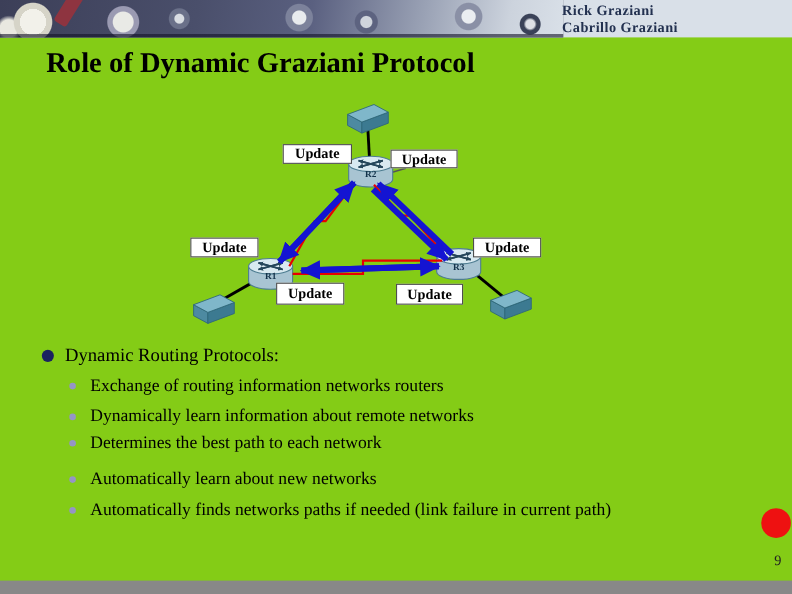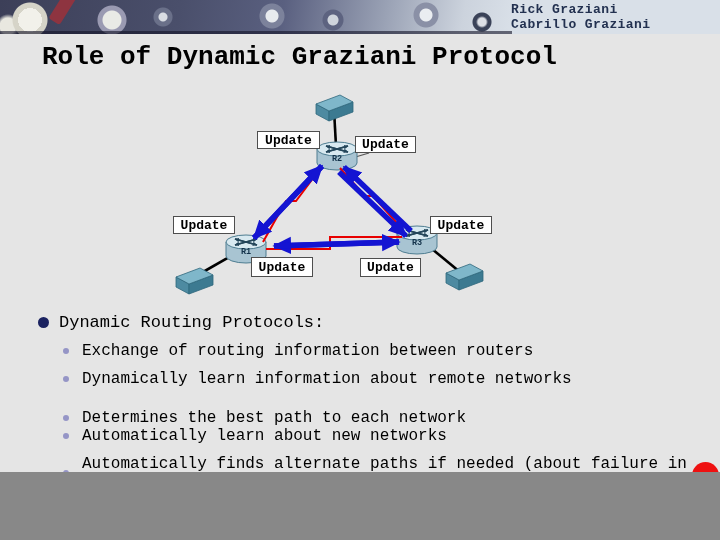--- a/index.html
+++ b/index.html
@@ -1,17 +1,17 @@
 <!DOCTYPE html>
 <html><head>
 <meta charset="utf-8">
 <style>
   html,body{margin:0;padding:0;background:#888;}
-  .slide{position:relative;width:720px;height:472px;background:#e5e5e5;overflow:hidden;
-         font-family:Liberation Mono, monospace;}
+  .slide{position:relative;width:720px;height:528px;background:#84cc16;overflow:hidden;
+         font-family:Liberation Serif, serif;}
 
   
   .header{position:absolute;left:0;top:0;width:720px;height:34px;background:#d9e0e8;}
   .header-photo{position:absolute;left:0;top:0;width:512px;height:34px;overflow:hidden;
     background-color:#464b66;
     background-image:
       linear-gradient(to top, rgba(18,18,38,.6) 0 3px, rgba(0,0,0,0) 3px),
       radial-gradient(circle at 30px 20px, #f2f1ea 0 12px, #d6d4c8 12px 17px, rgba(70,75,102,0) 18px),
       radial-gradient(circle at 8px 26px,  #e9e8e0 0 8px,  rgba(70,75,102,0) 12px),
       radial-gradient(circle at 112px 20px, #e9eae6 0 9px, #9a9ab2 10px 14px, rgba(70,75,102,0) 15px),
@@ -156,36 +156,36 @@
   <div class="update-label" style="left:360px;top:258px;width:61px;height:19px;">Update</div>
   <div class="update-label" style="left:430px;top:216px;width:62px;height:18px;">Update</div>
 
   <div class="bullets">
     <div class="b-row b-main" style="top:2px;">
       <span class="dot-main"></span>
       <span>Dynamic Routing Protocols:</span>
     </div>
     <div class="b-row b-sub" style="top:31px;">
       <span class="dot-sub"></span>
-      <span>Exchange of routing information between routers</span>
+      <span>Exchange of routing information networks routers</span>
     </div>
     <div class="b-row b-sub" style="top:59px;">
       <span class="dot-sub"></span>
       <span>Dynamically learn information about remote networks</span>
     </div>
-    <div class="b-row b-sub" style="top:98px;text-align:right;">
+    <div class="b-row b-sub" style="top:83px;text-align:right;">
       <span class="dot-sub"></span>
       <span>Determines the best path to each network</span>
     </div>
     <div class="b-row b-sub" style="top:116px;text-align:center;">
       <span class="dot-sub"></span>
       <span>Automatically learn about new networks</span>
     </div>
     <div class="b-row b-sub" style="top:144px;">
       <span class="dot-sub"></span>
-      <span>Automatically finds alternate paths if needed (about failure in current path)</span>
+      <span>Automatically finds networks paths if needed (link failure in current path)</span>
     </div>
   </div>
 
   <div class="page-dot"></div>
   <div class="page-num">9</div>
 
 </div>
 
 </body></html>

